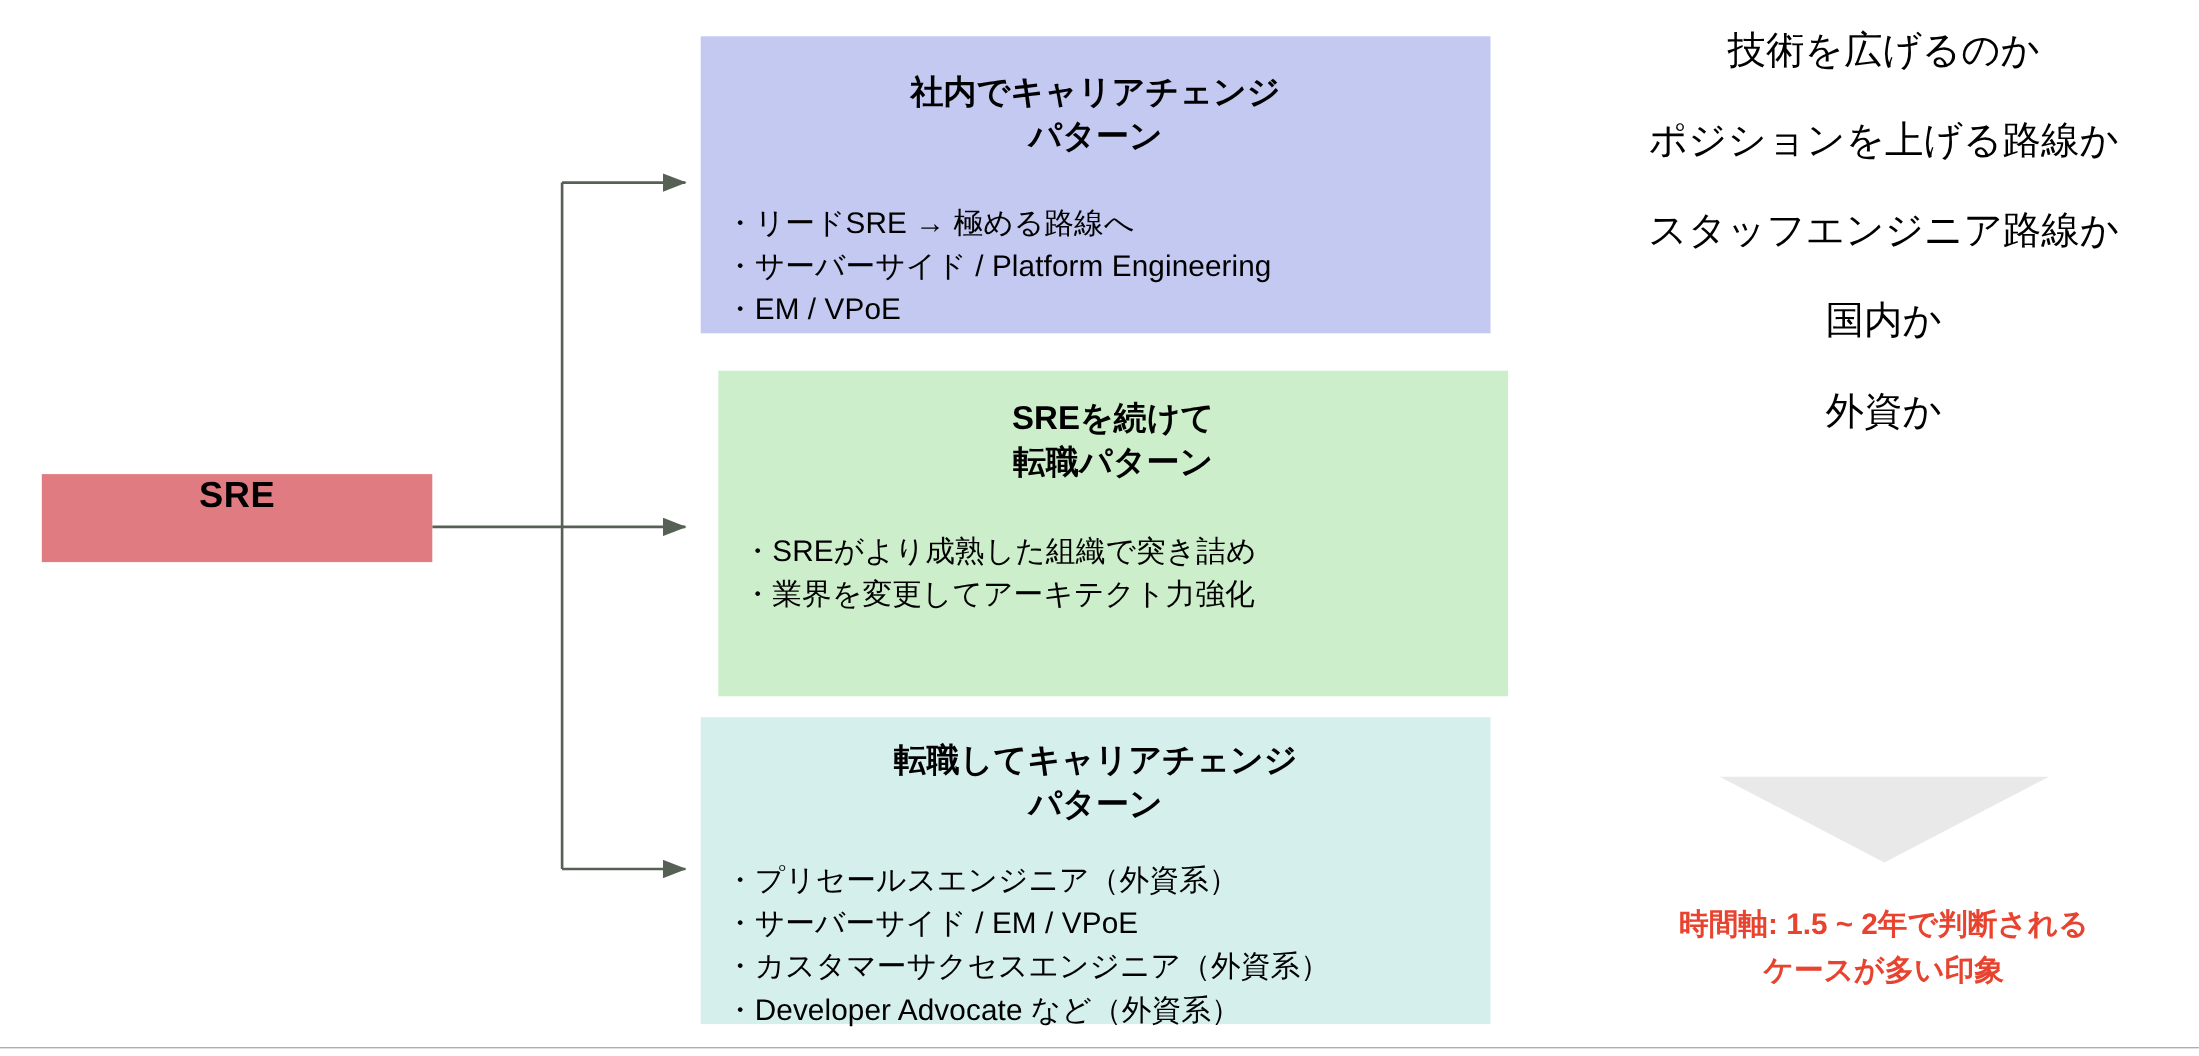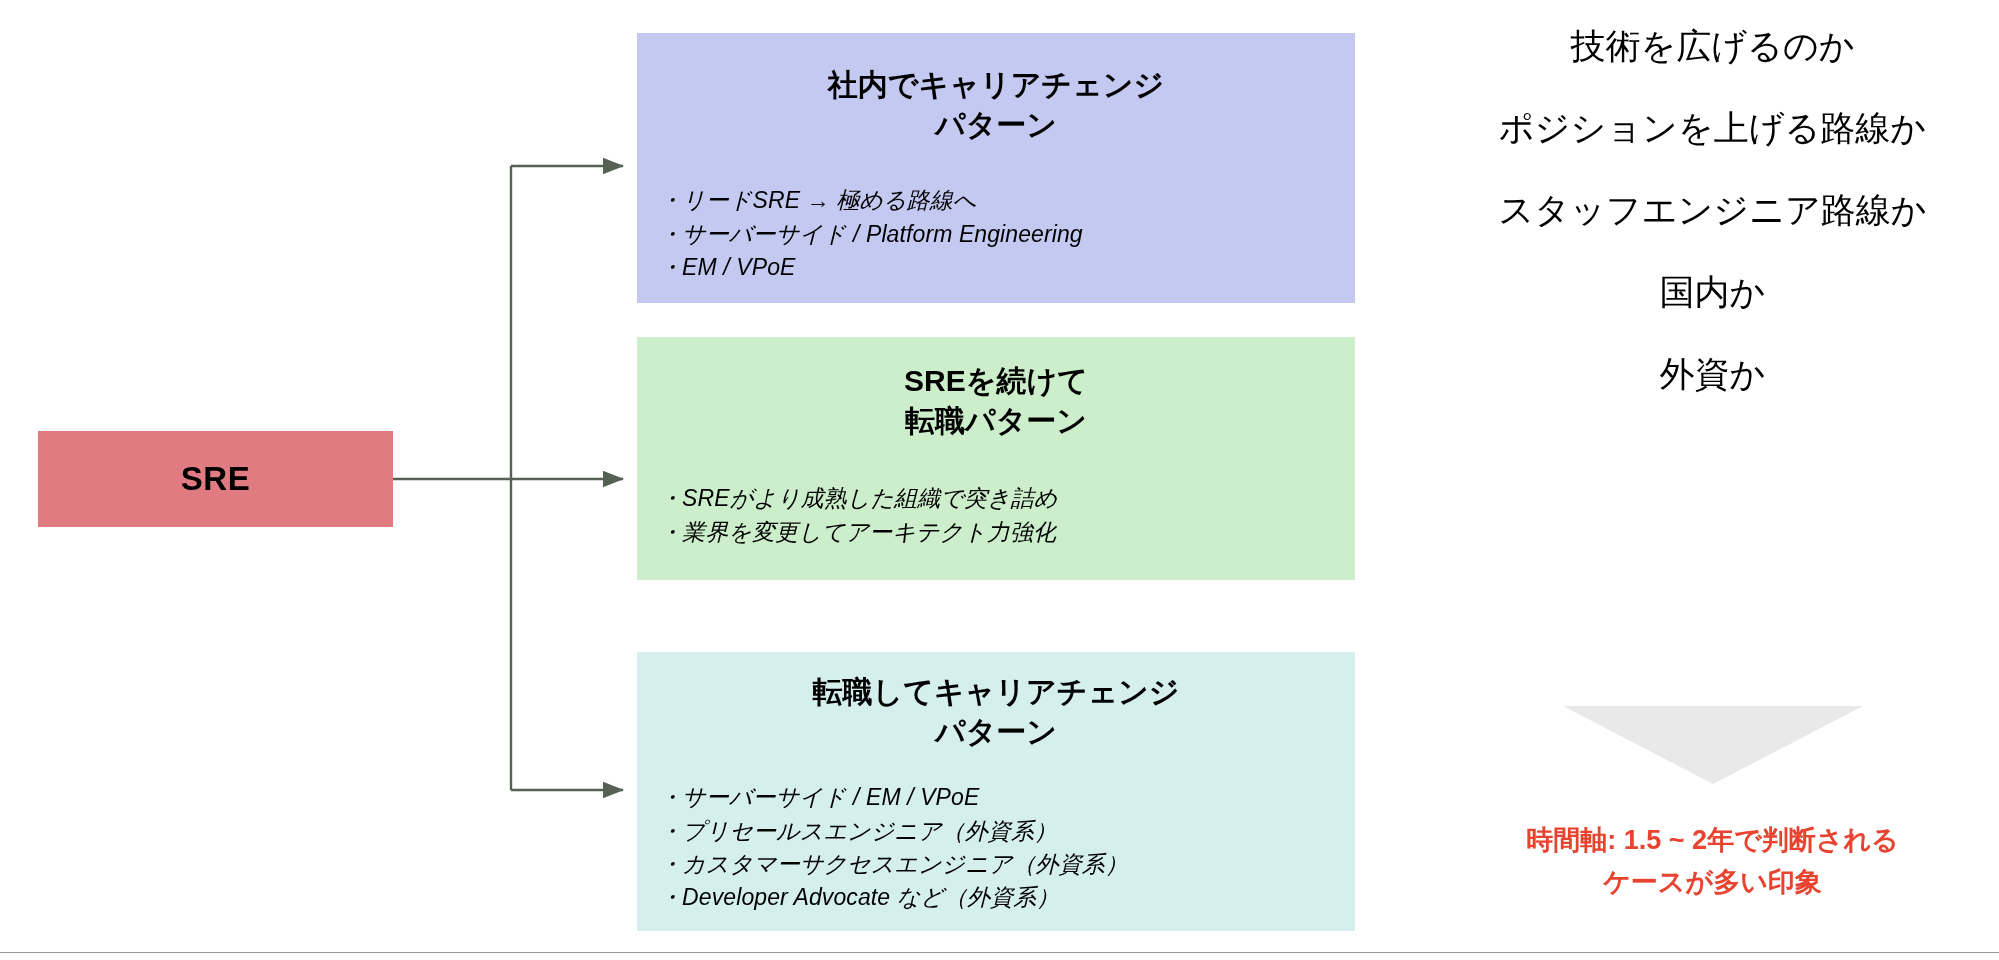--- a/index.html
+++ b/index.html
@@ -23,24 +23,24 @@
     inset: 0;
     background: #ffffff;
   }
 
   
   .sre-node {
     position: absolute;
     left: 38px;
     top: 431px;
     width: 355px;
-    height: 96px;
+    height: 80px;
     background: #e07c81;
     display: flex;
-    align-items: center;
+    align-items: flex-start;
     justify-content: center;
     box-sizing: border-box;
   }
   .sre-node .label {
     font-size: 33px;
     font-weight: bold;
     letter-spacing: 0.5px;
     color: #000000;
   }
 
@@ -56,42 +56,41 @@
 
   
   .pattern-box {
     position: absolute;
     left: 637px;
     width: 718px;
     box-sizing: border-box;
     padding: 0;
   }
   .pattern-box.box-1 { top: 33px;  height: 270px; background: #c3c9f0; }
-  .pattern-box.box-2 { top: 337px; height: 243px; background: #cceecb; }
+  .pattern-box.box-2 { top: 337px; height: 296px; background: #cceecb; margin-left: 16px; }
   .pattern-box.box-3 { top: 652px; height: 279px; background: #d4efec; }
 
   .box-title {
     text-align: center;
     font-size: 30px;
     font-weight: bold;
     line-height: 1.32;
     color: #000000;
     padding-top: 32px;
     white-space: pre-line;
   }
   .box-2 .box-title { padding-top: 24px; }
   .box-3 .box-title { padding-top: 20px; }
 
   .box-bullets {
     margin-top: 20px;
     padding-left: 22px;
-    font-size: 23px;
+    font-size: 27px;
     line-height: 1.45;
     color: #000000;
-    font-style: italic;
   }
   .box-1 .box-bullets { margin-top: 40px; }
   .box-2 .box-bullets { margin-top: 42px; }
   .box-3 .box-bullets { margin-top: 30px; }
 
   .bullet-line {
     white-space: nowrap;
     letter-spacing: 0.1px;
   }
 
@@ -189,22 +188,22 @@
     <div class="box-bullets">
       <div class="bullet-line">・SREがより成熟した組織で突き詰め</div>
       <div class="bullet-line">・業界を変更してアーキテクト力強化</div>
     </div>
   </div>
 
   <div class="pattern-box box-3">
     <div class="box-title">転職してキャリアチェンジ
 パターン</div>
     <div class="box-bullets">
+      <div class="bullet-line">・プリセールスエンジニア（外資系）</div>
       <div class="bullet-line">・サーバーサイド / EM / VPoE</div>
-      <div class="bullet-line">・プリセールスエンジニア（外資系）</div>
       <div class="bullet-line">・カスタマーサクセスエンジニア（外資系）</div>
       <div class="bullet-line">・Developer Advocate など（外資系）</div>
     </div>
   </div>
 
   <div class="question-column">
     <div class="question-line">技術を広げるのか</div>
     <div class="question-line">ポジションを上げる路線か</div>
     <div class="question-line">スタッフエンジニア路線か</div>
     <div class="question-line">国内か</div>

